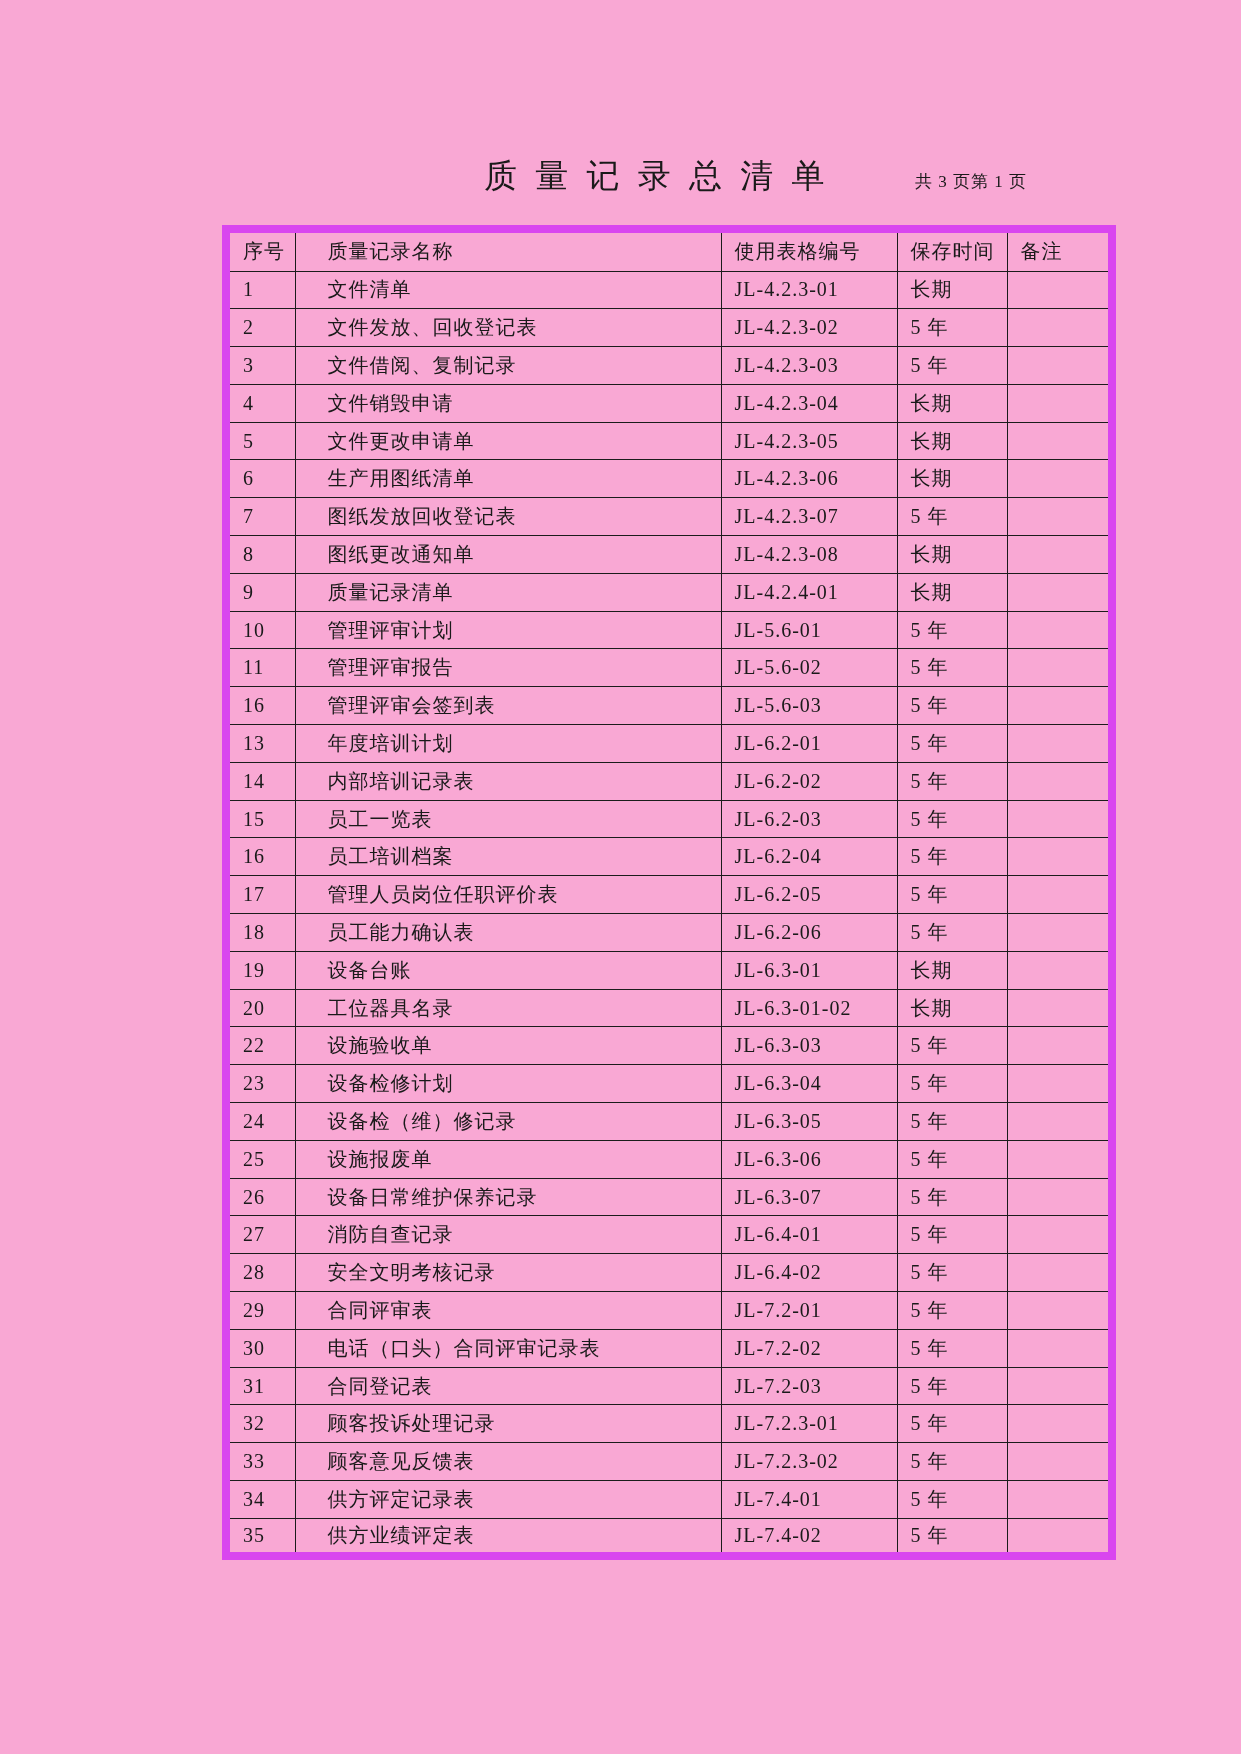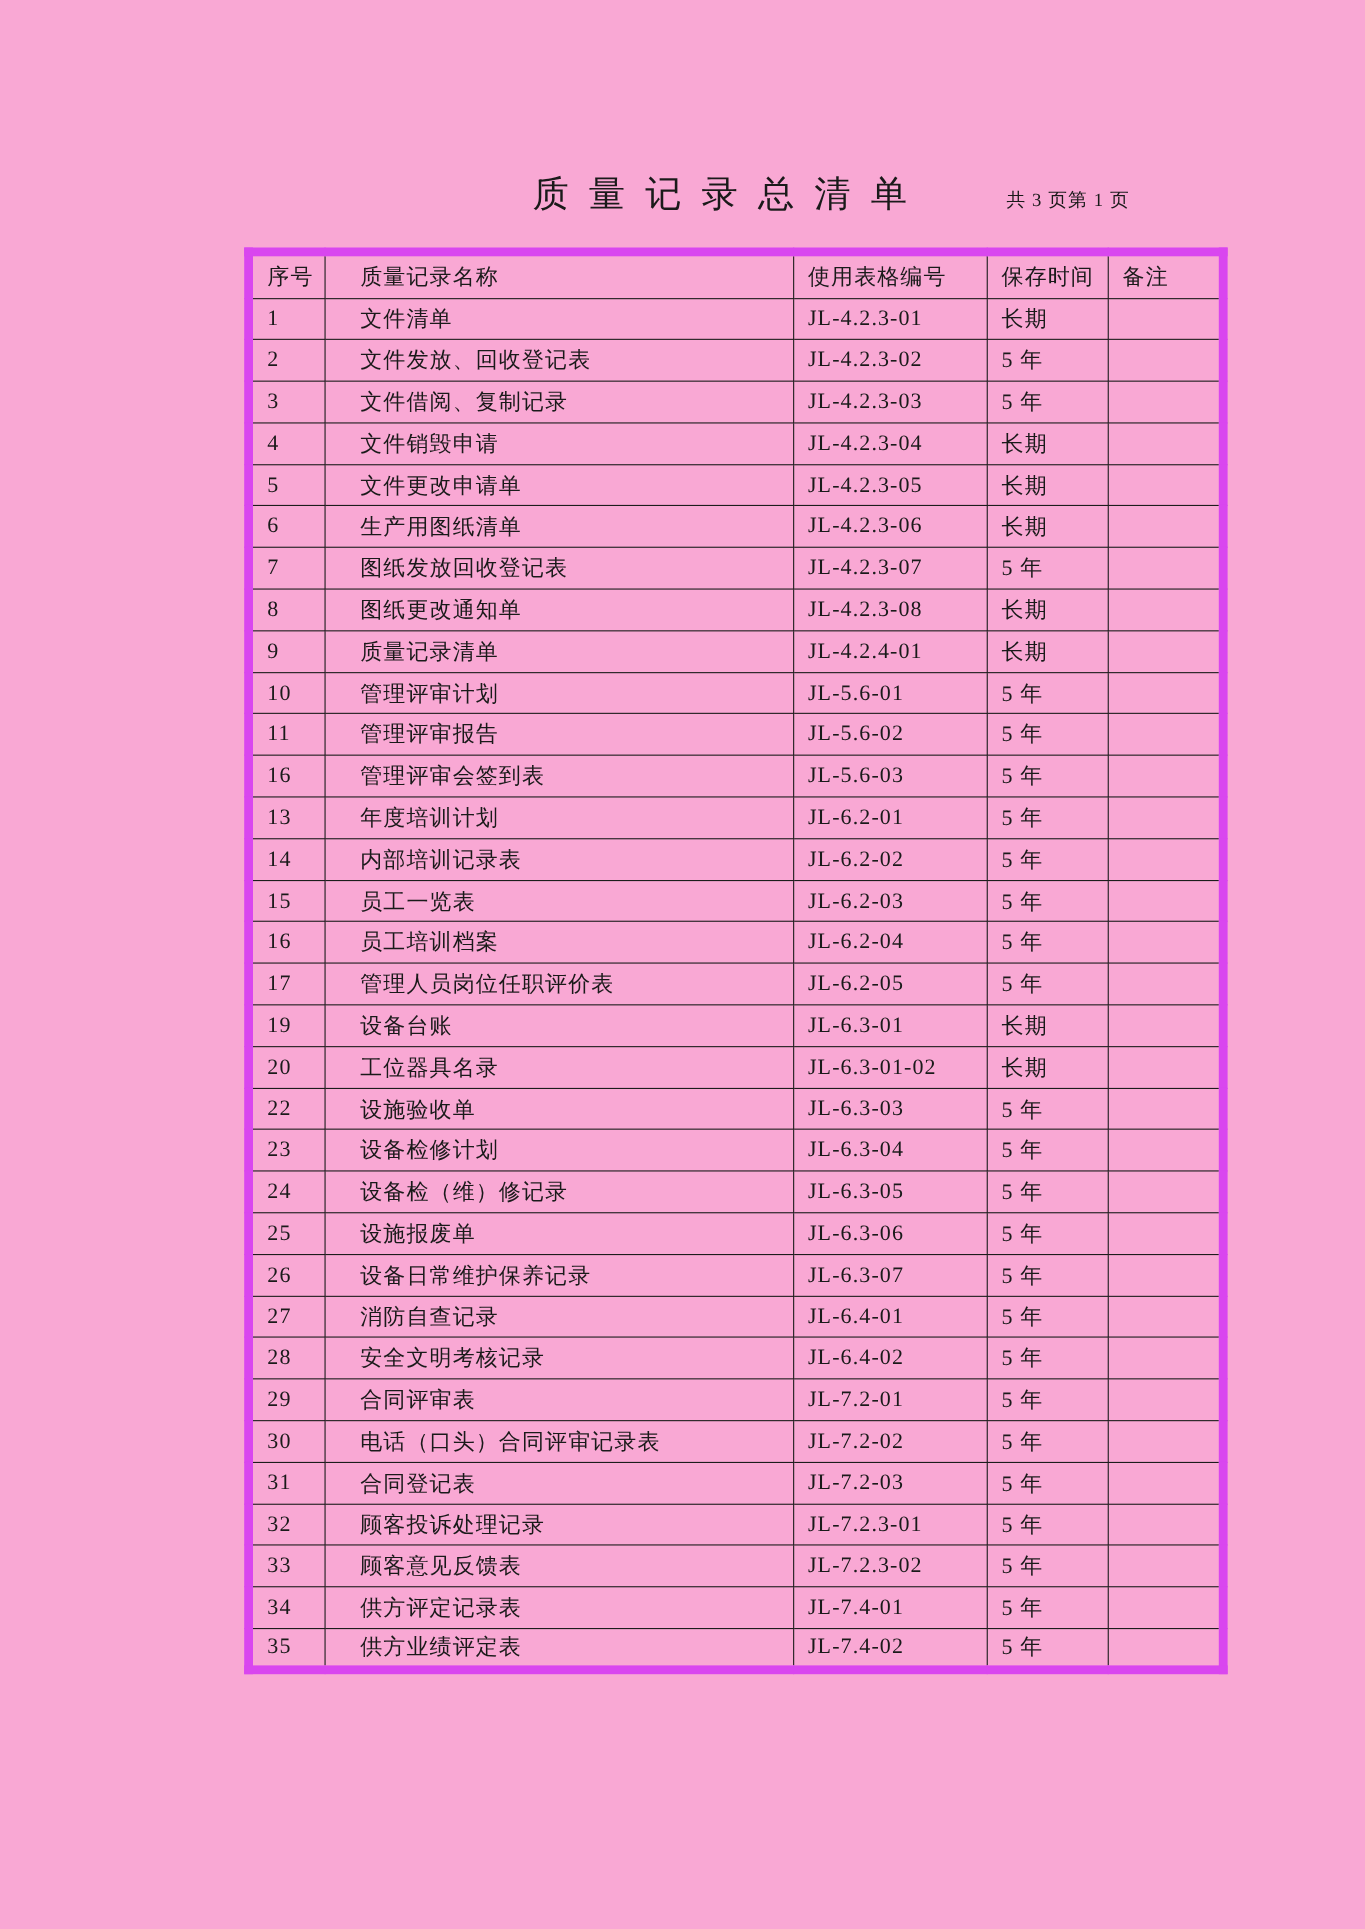--- a/index.html
+++ b/index.html
@@ -196,20 +196,27 @@
       <td class="c-remark"></td>
     </tr>
         <tr>
       <td class="c-no">17</td>
       <td class="c-name">管理人员岗位任职评价表</td>
       <td class="c-code">JL-6.2-05</td>
       <td class="c-retention">5 年</td>
       <td class="c-remark"></td>
     </tr>
         <tr>
+      <td class="c-no">18</td>
+      <td class="c-name">员工能力确认表</td>
+      <td class="c-code">JL-6.2-06</td>
+      <td class="c-retention">5 年</td>
+      <td class="c-remark"></td>
+    </tr>
+        <tr>
       <td class="c-no">19</td>
       <td class="c-name">设备台账</td>
       <td class="c-code">JL-6.3-01</td>
       <td class="c-retention">长期</td>
       <td class="c-remark"></td>
     </tr>
         <tr>
       <td class="c-no">20</td>
       <td class="c-name">工位器具名录</td>
       <td class="c-code">JL-6.3-01-02</td>

